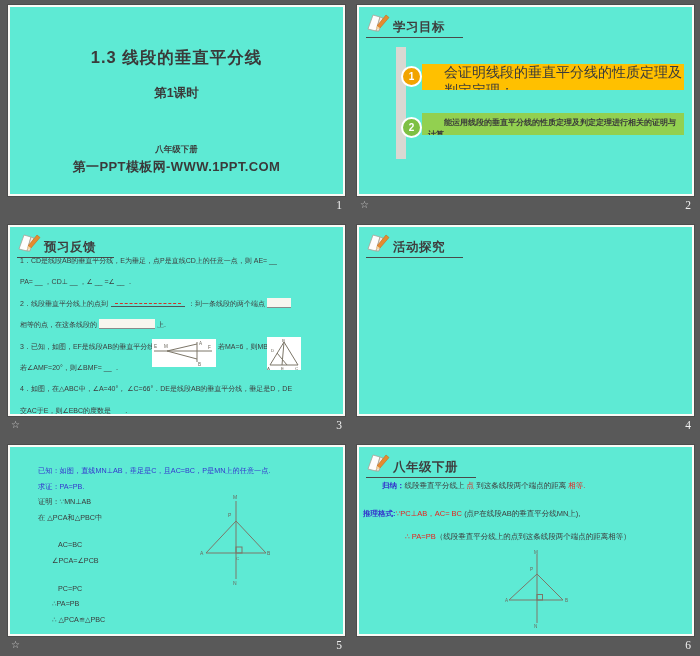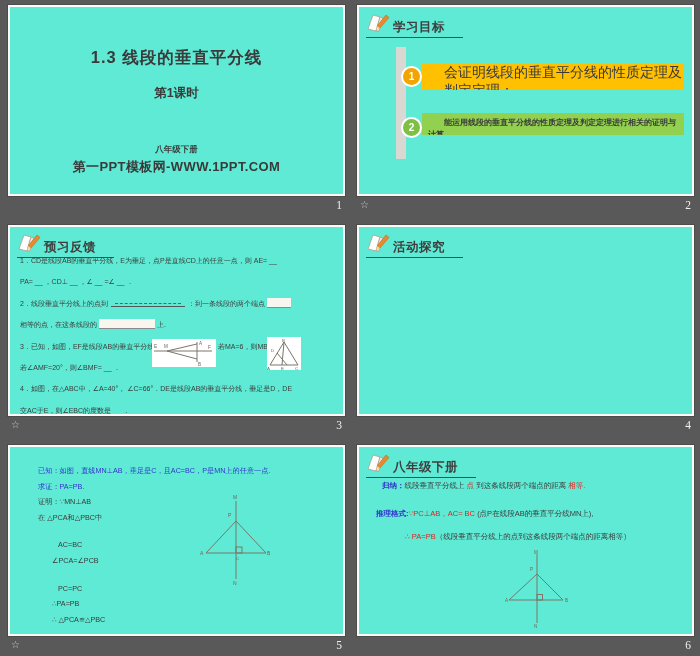--- a/index.html
+++ b/index.html
@@ -60,21 +60,21 @@
        color:#3c3c3c;text-indent:36px;}
   
   .s5body{position:absolute;left:28px;top:16px;font-size:7.2px;line-height:15.6px;color:#3a3a3a;}
   .s5body .bl{color:#3434CE;}
   .in1{padding-left:14px;}
   .in2{padding-left:20px;margin-top:12px;}
   .fig5{position:absolute;left:190px;top:44px;}
   
   .s6l{position:absolute;font-size:7.5px;color:#3c3c3c;white-space:nowrap;}
   .s6l1{left:17px;top:34px;margin-left:6px;}
-  .s6l2{left:17px;top:62px;}
+  .s6l2{left:4px;top:62px;}
   .s6l3{left:46px;top:85px;}
   .fig6{position:absolute;left:146px;top:103px;}
   .lblue{color:#3333CC;font-weight:bold;}
   .red{color:#E8211D;}
   svg text{fill:#6b675c;font-family:"Liberation Sans","DejaVu Sans",sans-serif;}
   svg line,svg polyline,svg rect.ra{stroke:#7c7668;stroke-width:1;fill:none;}
 </style>
 </head>
 <body>
 

